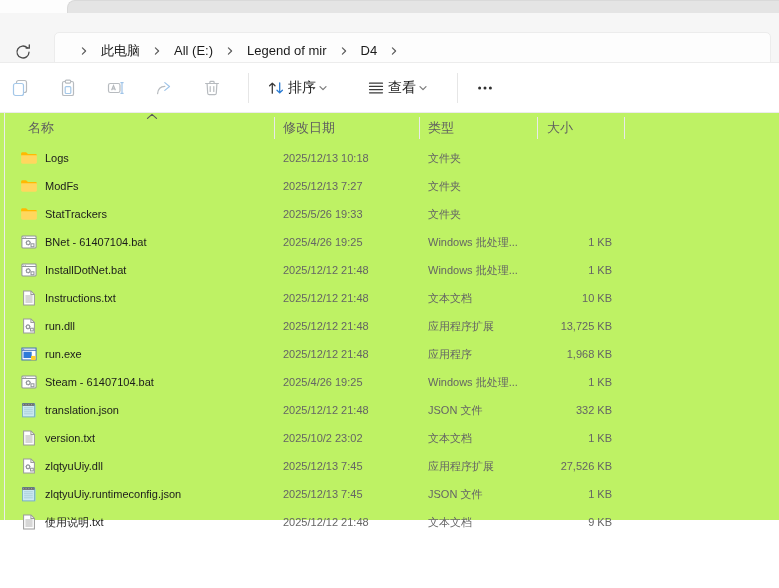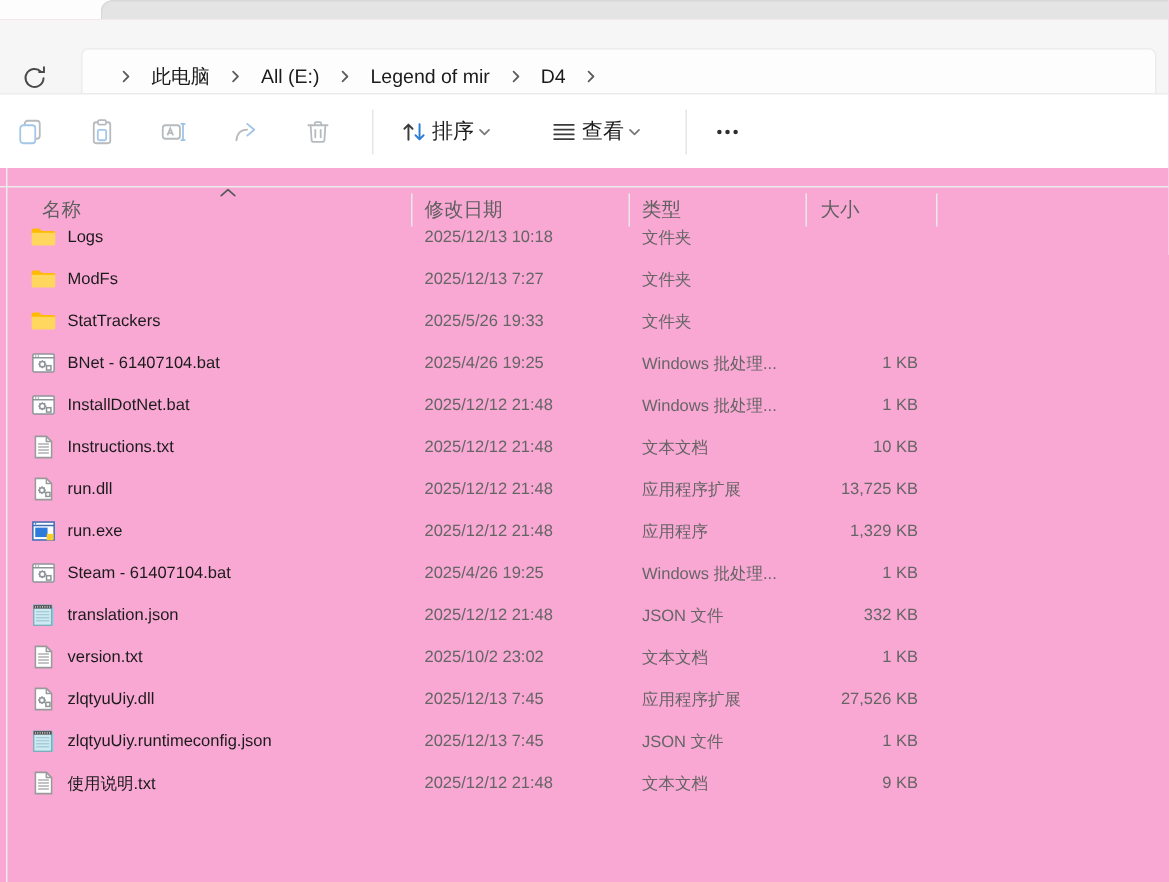--- a/index.html
+++ b/index.html
@@ -1,18 +1,18 @@
 <!DOCTYPE html>
 <html><head>
 <meta charset="utf-8">
 <style>
   * { box-sizing: border-box; margin: 0; padding: 0; }
   html,body { width:779px; height:588px; overflow:hidden; }
   body { font-family:"Liberation Sans","DejaVu Sans",sans-serif; background:#fff; color:#1b1b1b; }
-  .app { position:relative; width:779px; height:588px; background:#f9a8d4;text-decoration:underline; }
+  .app { position:relative; width:779px; height:520px; background:#bef264;text-decoration:underline; }
 
   
   .tabstrip { position:absolute; top:0; left:0; right:0; height:13px; background:#fdfdfd; }
   .tabstrip-mica { position:absolute; top:0; left:67px; right:0; height:13px; background:#e4e4e4; border-radius:8px 0 0 0; border-top:1px solid #d9d9d9; border-left:1px solid #d9d9d9; }
 
   
   .addressrow { position:absolute; top:13px; left:0; right:0; height:49px; background:#f6f6f6; }
   .refresh-btn { position:absolute; left:11px; top:27px; width:24px; height:24px; border:0; background:none; border-radius:4px; cursor:pointer; display:flex; align-items:center; justify-content:center; }
   .addressbox { position:absolute; left:54px; top:19px; right:8px; height:37px; background:#fdfdfd; border:1px solid #ececec; border-radius:5px; display:flex; align-items:center; padding:0 8px; }
   .bc-device { display:flex; align-items:center; padding:0 6px; }
@@ -24,21 +24,21 @@
   
   .toolbar { position:absolute; top:62px; left:0; right:0; height:50px; background:#fff; border-top:1px solid #ececec; display:flex; align-items:center; }
   .tbtn { border:0; background:none; width:40px; height:36px; margin-right:8px; display:flex; align-items:center; justify-content:center; border-radius:4px; cursor:default; }
   .tbtn svg, .tico svg { width:20px; height:20px; display:block; }
   .tsep { width:1px; height:30px; background:#e6e6e6; margin:0 8px; }
   .tbtn-text { border:0; background:none; height:36px; display:flex; align-items:center; gap:2px; padding:0 9px; margin-right:6px; border-radius:4px; font-family:inherit; font-size:14px; color:#1b1b1b; cursor:pointer; }
   .tbtn-text .chev svg { width:10px; height:10px; display:block; }
   .tbtn-more { border:0; background:none; width:38px; height:36px; display:flex; align-items:center; justify-content:center; border-radius:4px; cursor:pointer; }
 
   
-  .headerrow { position:absolute; top:124px; left:0; right:0; height:31px; border-top:1px solid #ececec; display:flex; align-items:center; }
+  .headerrow { position:absolute; top:112px; left:0; right:0; height:31px; border-top:1px solid #ececec; display:flex; align-items:center; }
   .hcol { height:22px; display:flex; align-items:center; font-size:13px; color:#5f5f5f; border-right:1px solid #e9e9e9; cursor:pointer; white-space:nowrap; }
   .hcol0 { width:275px; padding-left:28px; }
   .hcol1 { width:145px; padding-left:8px; }
   .hcol2 { width:118px; padding-left:8px; }
   .hcol3 { width:87px;  padding-left:9px; }
   .sort-indicator { position:absolute; left:146px; top:0px; display:flex; }
   .sort-indicator svg { width:12px; height:7px; }
 
   
   .pane-line { position:absolute; left:4px; top:112px; bottom:0; width:1px; background:#ececec; }
@@ -335,21 +335,21 @@
               <path d="M1.7 4.7h12.6" stroke="#3e6db5" stroke-width=".9"></path>
               <circle cx="3.3" cy="3.7" r=".45" fill="#3e6db5"></circle>
               <rect x="3.1" y="6" width="7.3" height="5.6" fill="#2f7bd9"></rect>
               <rect x="9.9" y="9.7" width="4" height="3.8" fill="#ffce29"></rect>
             </svg>
           </span>
           <span>run.exe</span>
         </div>
         <div class="cell c-date">2025/12/12 21:48</div>
         <div class="cell c-type">应用程序</div>
-        <div class="cell c-size">1,329 KB</div>
+        <div class="cell c-size">1,968 KB</div>
       </div>
       <div class="row">
         <div class="cell c-name">
           <span class="ficon">
             <svg viewBox="0 0 16 16" fill="none" stroke="#8f9499" stroke-width=".9">
               <rect x="1.7" y="2.7" width="12.6" height="10.6" rx=".8" fill="#fff"></rect>
               <path d="M1.7 4.9h12.6"></path>
               <circle cx="3.4" cy="3.8" r=".45" fill="#8f9499" stroke="none"></circle>
               <circle cx="5" cy="3.8" r=".45" fill="#8f9499" stroke="none"></circle>
               <circle cx="7.3" cy="8.7" r="1.6"></circle>

